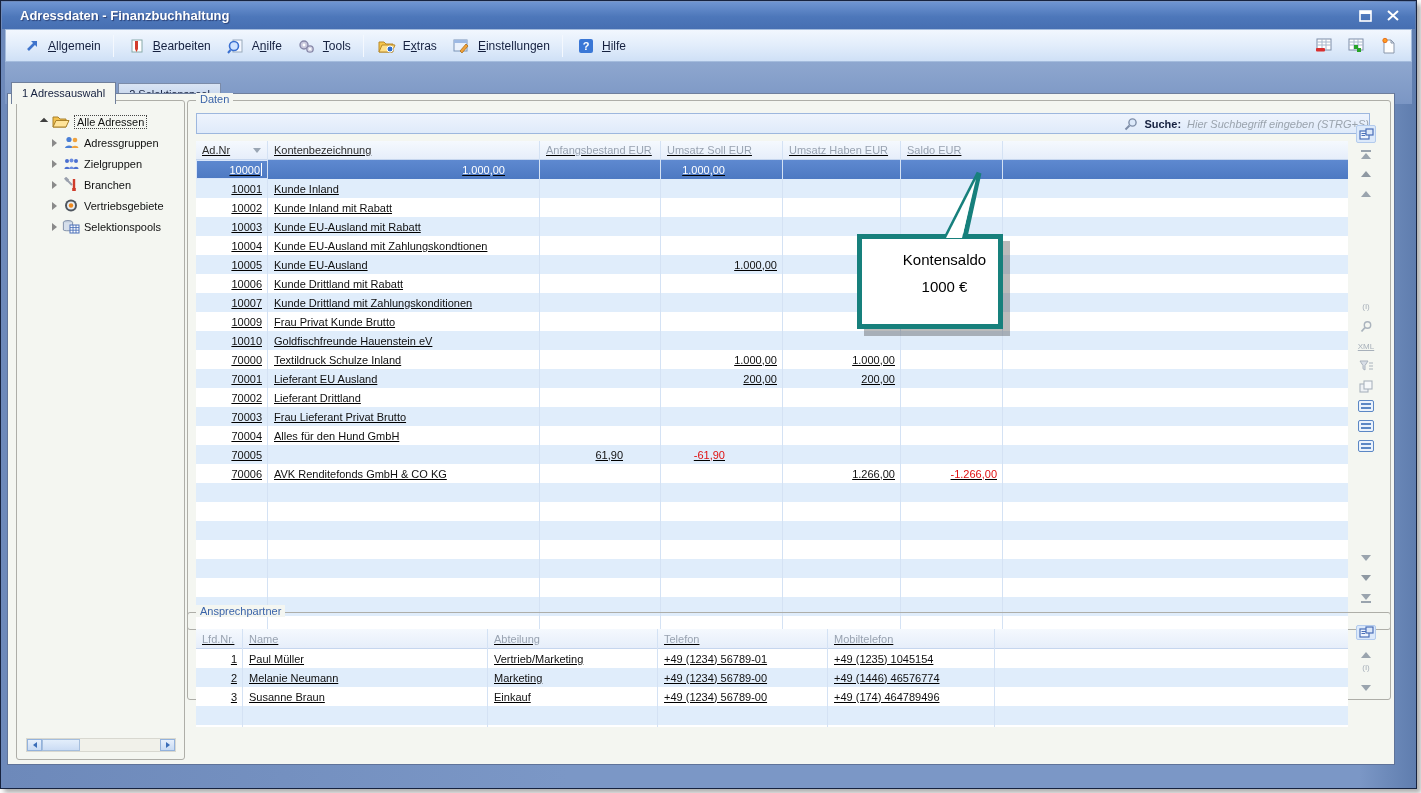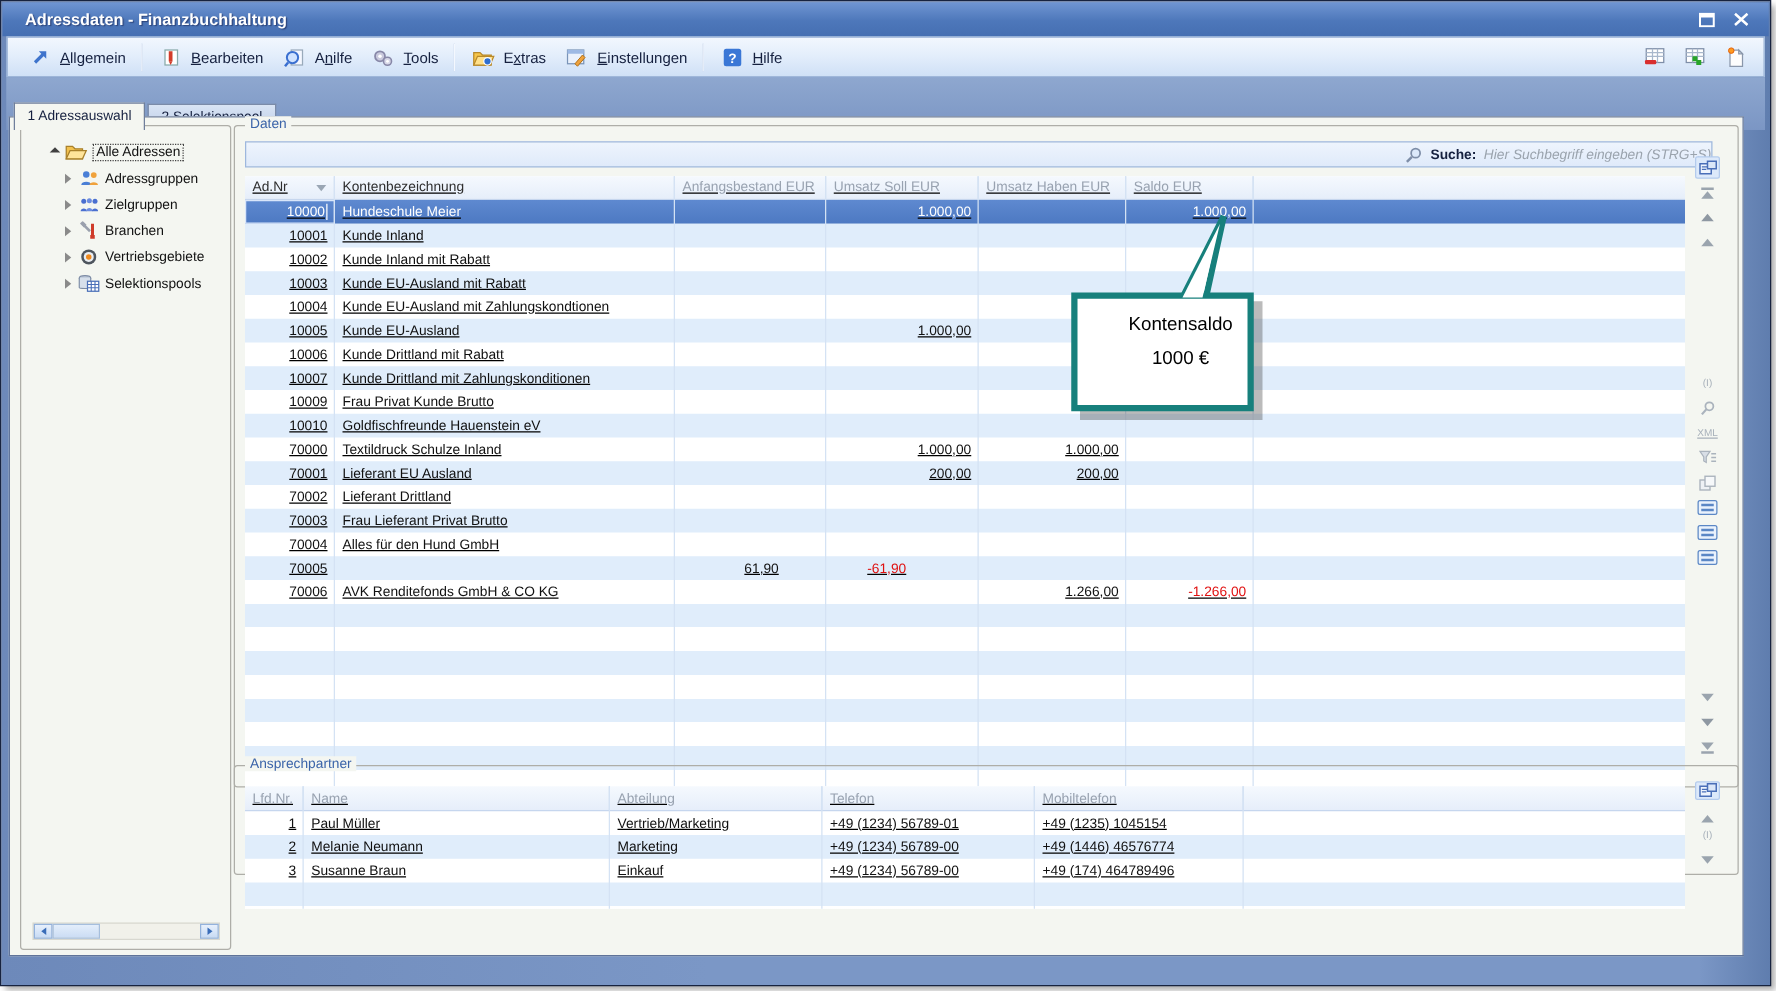--- a/index.html
+++ b/index.html
@@ -390,21 +390,20 @@
                 <span>Umsatz Haben EUR</span>
               </div>
           <div class="th c-sal">
                 <span>Saldo EUR</span>
               </div>
           <div class="th c-fill"></div>
         </div>
         <div>
               <div class="trow selected">
     <div class="td num c-nr editing">10000<span class="caret"></span></div>
-    <div class="td c-name">Hundeschule Meier</div>
     <div class="td num c-anf"></div>
     <div class="td num c-soll">1.000,00</div>
     <div class="td num c-hab"></div>
     <div class="td num c-sal">1.000,00</div>
     <div class="td c-fill"></div>
   </div>
               <div class="trow stripe">
     <div class="td num c-nr">10001</div>
     <div class="td c-name">Kunde Inland</div>
     <div class="td num c-anf"></div>

